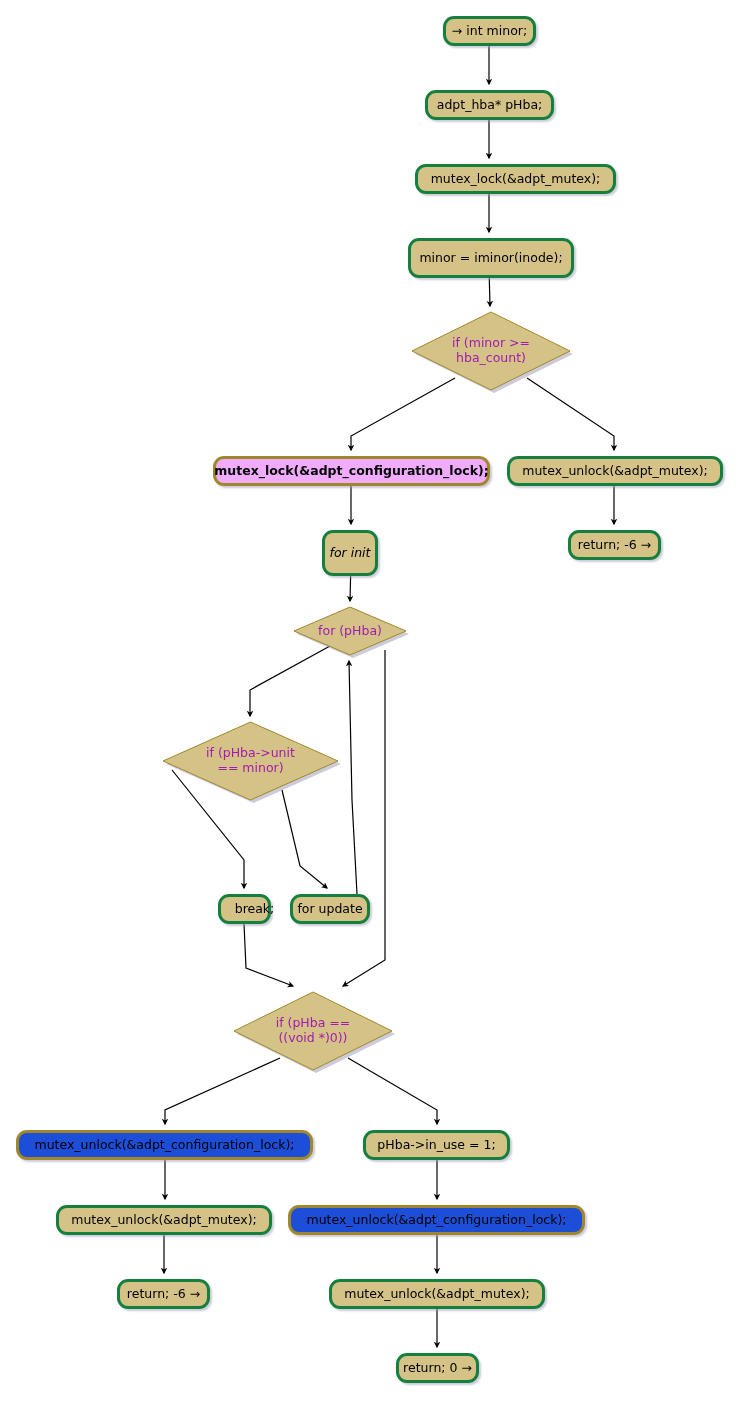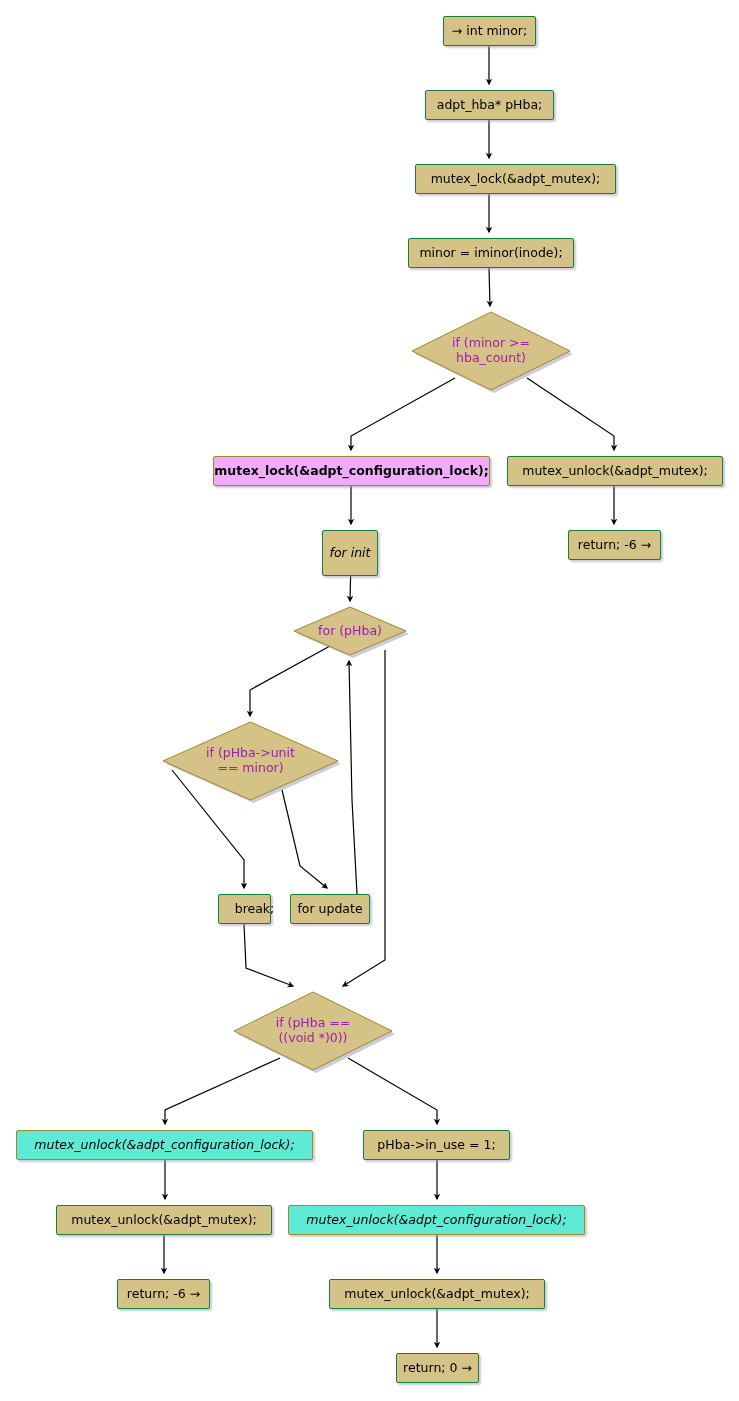--- a/index.html
+++ b/index.html
@@ -28,35 +28,34 @@
     display: flex;
     align-items: center;
     justify-content: center;
     text-align: center;
     color: #000000;
     white-space: pre;
     line-height: 1.18;
     z-index: 3;
   }
   .node.rect {
-    border: 1px solid #15803d;
-    border-radius: 2px;
+    border: 3px solid #15803d;
+    border-radius: 11px;
     background: #D5C286;
     font-size: 12.5px;
     box-shadow: 2px 2px 2px rgba(160,160,190,0.55);
   }
   .node.rect.red {
     background: #f0abfc;
     border-color: #A0882A;
     font-weight: bold;
   }
   .node.rect.green {
-    background: #5eead4;
+    background: #1d4ed8;
     border-color: #A0882A;
-    font-style: italic;
   }
   .diamond-wrap {
     position: absolute;
     z-index: 3;
   }
   .diamond-wrap svg {
     position: absolute;
     left: 0; top: 0;
     overflow: visible;
   }
@@ -109,21 +108,21 @@
         <path d="M 164,1235 L 164,1273" fill="none" stroke="#000000" stroke-width="1.2" marker-end="url(#arrowhead)"></path>
         <path d="M 437,1235 L 437,1273" fill="none" stroke="#000000" stroke-width="1.2" marker-end="url(#arrowhead)"></path>
         <path d="M 437,1309 L 437,1347" fill="none" stroke="#000000" stroke-width="1.2" marker-end="url(#arrowhead)"></path>
       </g>
   </svg>
 
   <div id="node-group">
       <div class="node rect" style="left: 443px; top: 16px; width: 93px; height: 30px;"><span>→ int minor;</span></div>
       <div class="node rect" style="left: 425px; top: 90px; width: 129px; height: 30px;"><span>adpt_hba* pHba;</span></div>
       <div class="node rect" style="left: 389px; top: 164px; width: 201px; height: 30px; margin-left: 26px;"><span>mutex_lock(&amp;adpt_mutex);</span></div>
-      <div class="node rect" style="left: 408px; top: 238px; width: 166px; height: 30px;"><span>minor = iminor(inode);</span></div>
+      <div class="node rect" style="left: 408px; top: 238px; width: 166px; height: 40px;"><span>minor = iminor(inode);</span></div>
       <div class="diamond-wrap" style="left: 412px; top: 312px; width: 158px; height: 78px;">
         <svg width="164" height="84">
           <polygon points="82,3 161,42 82,81 3,42" fill="rgba(160,160,190,0.55)"></polygon>
           <polygon points="79,0 158,39 79,78 0,39" fill="#D5C286" stroke="#A0882A" stroke-width="1"></polygon>
         </svg>
         <div class="diamond-label">if (minor &gt;=
 hba_count)</div>
       </div>
       <div class="node rect red" style="left: 213px; top: 456px; width: 277px; height: 30px;"><span>mutex_lock(&amp;adpt_configuration_lock);</span></div>
       <div class="node rect" style="left: 507px; top: 456px; width: 216px; height: 30px;"><span>mutex_unlock(&amp;adpt_mutex);</span></div>

